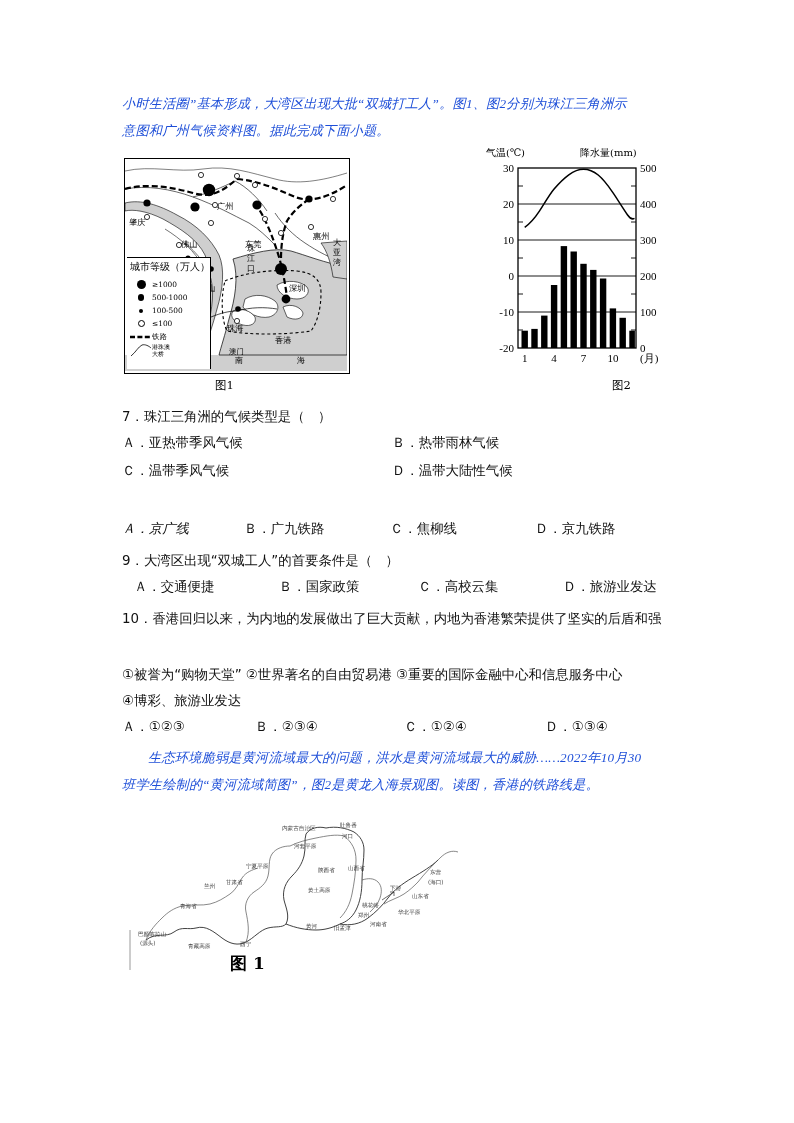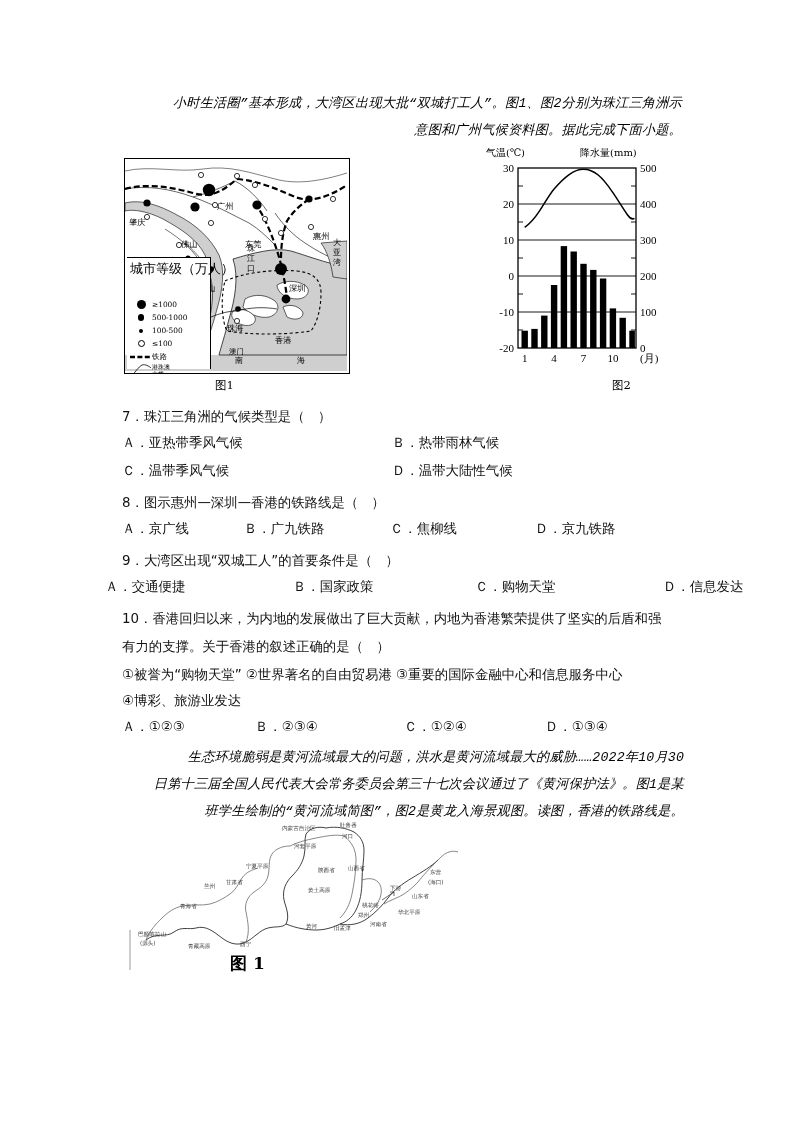--- a/index.html
+++ b/index.html
@@ -21,23 +21,22 @@
     width: 794px;
     height: 1123px;
   }
 
   
   .para {
     position: absolute;
     font-size: 13.2px;
     line-height: 27px;
     letter-spacing: 0.2px;
-    color: #000000;
-    font-family: Liberation Mono, monospace;
-    text-align: right;
+    color: #1d4ed8;
+    font-family: Liberation Serif, serif;
   }
   .para.kai { font-style: italic; font-weight: 500; }
   .q-line {
     position: absolute;
     font-size: 13.4px;
     line-height: 22px;
     font-family: "DejaVu Sans", "Liberation Sans", sans-serif;
     color: #111;
     white-space: nowrap;
   }
@@ -77,21 +76,21 @@
     height: 112px;
     background: #fff;
     border: 1px solid #000;
     border-left: none;
     border-bottom: none;
     font-size: 7.4px;
     font-family: "DejaVu Serif", "Liberation Serif", serif;
     box-sizing: border-box;
     padding: 2px 3px;
   }
-  .legend-title { font-size: 13px; margin-bottom: 20px; white-space: nowrap; }
+  .legend-title { font-size: 10px; margin-bottom: 4px; white-space: nowrap; }
   .legend-row {
     display: flex;
     align-items: center;
     height: 13px;
     white-space: nowrap;
   }
   .legend-sym {
     width: 22px;
     display: flex;
     justify-content: center;
@@ -390,50 +389,47 @@
   <div class="q-line" style="left:122px; top:406px;">7．珠江三角洲的气候类型是（　）</div>
   <div class="opt-row" style="left:122px; top:462px;">
     <span class="opt" style="width:270px;">Ｃ．温带季风气候</span>
     <span class="opt">Ｄ．温带大陆性气候</span>
   </div>
   <div class="opt-row" style="left:122px; top:434px;">
     <span class="opt" style="width:270px;">Ａ．亚热带季风气候</span>
     <span class="opt">Ｂ．热带雨林气候</span>
   </div>
 
-  <div class="q-line" style="left:122px; top:492px;">8．图示惠州—深圳—香港的铁路线是（　）</div>
   <div class="opt-row" style="left:122px; top:520px;">
-    <span class="opt" style="width:122px;">Ａ．京广线</span>
+    <span class="opt" style="width:122px;font-style:italic;">Ａ．京广线</span>
     <span class="opt" style="width:146px;">Ｂ．广九铁路</span>
     <span class="opt" style="width:145px;">Ｃ．焦柳线</span>
     <span class="opt">Ｄ．京九铁路</span>
   </div>
 
   <div class="q-line" style="left:122px; top:550px;">9．大湾区出现“双城工人”的首要条件是（　）</div>
-  <div class="opt-row" style="left:105px; top:578px;gap:43px;">
+  <div class="opt-row" style="left:134px; top:578px;">
     <span class="opt" style="width:129px;">Ａ．交通便捷</span>
     <span class="opt" style="width:139px;margin-left:16px;">Ｂ．国家政策</span>
-    <span class="opt" style="width:145px;">Ｃ．购物天堂</span>
-    <span class="opt">Ｄ．信息发达</span>
+    <span class="opt" style="width:145px;">Ｃ．高校云集</span>
+    <span class="opt">Ｄ．旅游业发达</span>
   </div>
 
   <div class="q-line" style="left:122px; top:608px;">10．香港回归以来，为内地的发展做出了巨大贡献，内地为香港繁荣提供了坚实的后盾和强</div>
-  <div class="q-line" style="left:122px; top:636px;">有力的支撑。关于香港的叙述正确的是（　）</div>
   <div class="q-line" style="left:122px; top:664px;">①被誉为“购物天堂” ②世界著名的自由贸易港 ③重要的国际金融中心和信息服务中心</div>
   <div class="q-line" style="left:122px; top:690px;">④博彩、旅游业发达</div>
   <div class="opt-row" style="left:122px; top:718px;">
     <span class="opt" style="width:133px;">Ａ．①②③</span>
     <span class="opt" style="width:137px;">Ｂ．②③④</span>
     <span class="opt" style="width:141px;margin-left:12px;">Ｃ．①②④</span>
     <span class="opt">Ｄ．①③④</span>
   </div>
 
   <div class="para kai" style="left:122px; top:744px; width:562px;">
     <div style="text-indent:26px;">生态环境脆弱是黄河流域最大的问题，洪水是黄河流域最大的威胁……2022年10月30</div>
-    <div>日第十三届全国人民代表大会常务委员会第三十七次会议通过了《黄河保护法》。图1是某</div>
     <div>班学生绘制的“黄河流域简图”，图2是黄龙入海景观图。读图，香港的铁路线是。</div>
   </div>
 
   <div id="fig3">
     <svg width="360" height="170" viewBox="0 0 360 170">
 
       <line x1="4" y1="118" x2="4" y2="158" stroke="#9a9a9a" stroke-width="1"></line>
 
       <path d="M20,128 C30,120 40,126 48,120 C56,114 62,118 70,116
                C80,113 88,120 96,126 C104,132 112,134 120,130

